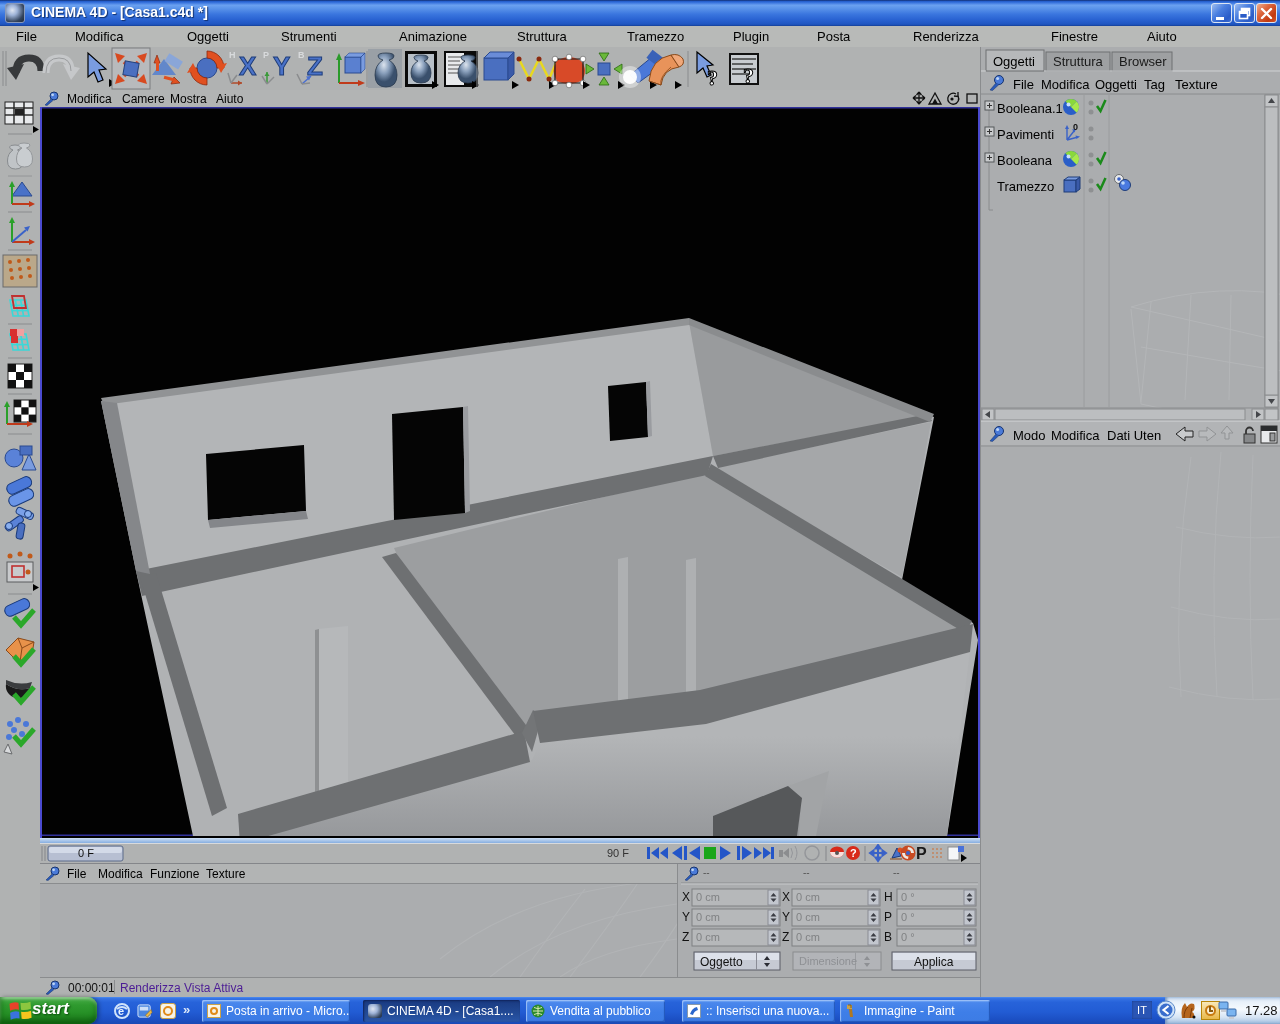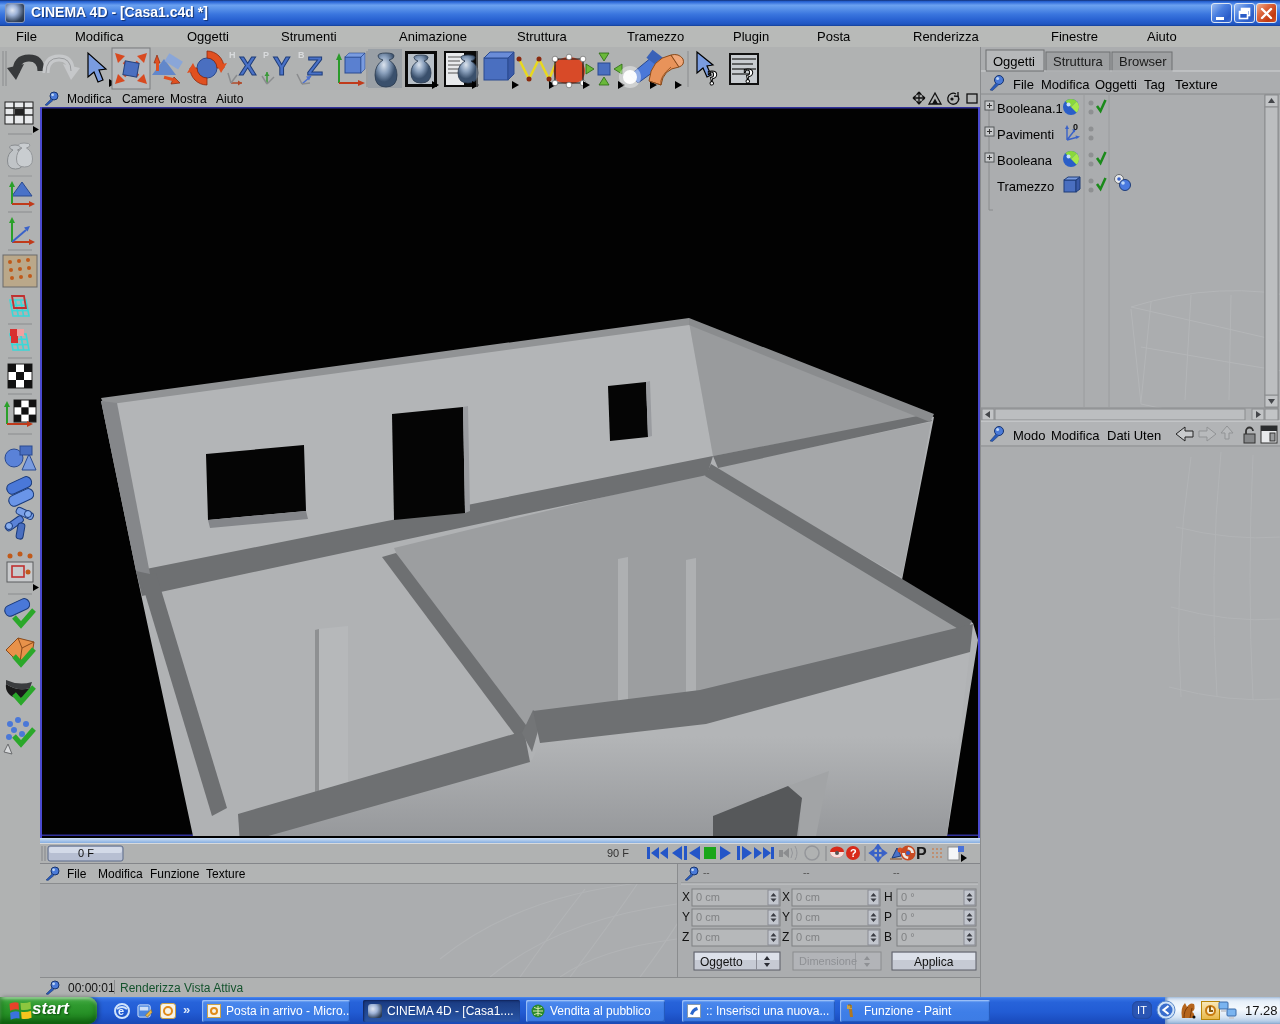--- a/index.html
+++ b/index.html
@@ -50,21 +50,21 @@
   #startbtn{left:0;top:0;width:97px;height:27px;color:#fff;
     border-radius:0 9px 9px 0;
     background:linear-gradient(180deg,#7ec97e 0%,#43a943 8%,#2f9a2f 30%,#269026 60%,#1e7e1e 85%,#156f15 100%);
     box-shadow:inset 0 -3px 6px #0d5c0d, inset 0 2px 3px #a0d8a0, 2px 0 4px rgba(0,0,0,.35);}
   #startbtn .stxt{position:absolute;left:32px;top:2px;font-size:17px;font-weight:bold;font-style:italic;text-shadow:1px 1px 2px #0a4a0a;}
   .qlicon{top:6px;width:16px;height:16px;border-radius:3px;}
   #tray{left:1165px;top:0;width:115px;height:27px;
     background:linear-gradient(180deg,#c8d8ec 0%,#e8f1fa 18%,#f6fafe 45%,#d6e4f4 75%,#a8c4e2 95%,#94b4d8 100%);
     box-shadow:inset 2px 0 3px #7898c0;}
   #tray .clock{position:absolute;left:80px;top:6px;color:#111;font-size:13px;}
-  #itbox{position:absolute;left:1132px;top:4px;width:20px;height:18px;background:#2a55b4;color:#fff;font-size:11px;text-align:center;line-height:18px;box-shadow:inset 0 0 2px #16357e;border-radius:6px;}
+  #itbox{position:absolute;left:1132px;top:4px;width:20px;height:18px;background:#2a55b4;color:#fff;font-size:11px;text-align:center;line-height:18px;box-shadow:inset 0 0 2px #16357e;}
 </style>
 </head>
 <body>
 <div class="abs" id="titlebar">
   <div class="abs ticon"></div>
   <div class="abs ttext">CINEMA 4D - [Casa1.c4d *]</div>
   <div class="abs wbtn" id="btnmin">
       <div style="position:absolute;left:4px;top:13px;width:8px;height:3px;background:#fff"></div>
     </div>
   <div class="abs wbtn" id="btnmax">
@@ -681,21 +681,21 @@
 </svg>
 </div>
 <div class="abs" id="statusbar">
   <svg class="abs" style="left:5px;top:2px" width="16" height="15" viewBox="0 0 16 15">
       <circle cx="10" cy="5" r="4" fill="#4a7ad8" stroke="#16336e"></circle>
       <circle cx="8.6" cy="3.8" r="1.4" fill="#bcd4f4"></circle>
       <path d="M7 8 L1 14 L3 14.5 L9 9.5" fill="#2a5ab8" stroke="#16336e" stroke-width=".5"></path>
     </svg>
   <span class="abs" style="left:28px;top:3px;font-size:12px;color:#111">00:00:01</span>
   <span class="abs" style="left:74px;top:2px;width:1px;height:14px;background:#8a8c8e"></span>
-  <span class="abs" style="left:80px;top:3px;font-size:12px;color:#14532d">Renderizza Vista Attiva</span>
+  <span class="abs" style="left:80px;top:3px;font-size:12px;color:#4c1d95">Renderizza Vista Attiva</span>
 </div>
 <div class="abs" id="rightpanel">
 <svg width="300" height="950" viewBox="0 0 300 950">
   <g font-family="Liberation Sans">
 
   <g stroke="#b4b6b8" fill="none" stroke-width="1">
     <path d="M150 260 q90 -28 175 -8 M150 260 q90 20 175 40 M160 300 q85 15 165 28"></path>
     <path d="M170 255 l-10 100 M210 248 l-6 105 M250 248 l-2 105 M290 252 l2 100"></path>
     <path d="M150 262 l10 95 M160 357 q80 18 160 28"></path>
   </g>
@@ -882,21 +882,21 @@
           <path d="M2 9 Q4 3 9 2 L10 5 Q6 6 5 10 Z" fill="#2a66cc"></path>
         </svg></div>
     <span class="ttxt">:: Inserisci una nuova...</span>
     </div>
   <div class="abs task" style="left:840px;width:150px">
     <svg class="ticn" viewBox="0 0 14 14">
         <rect x="2" y="1" width="5" height="4" fill="#c8a24a"></rect>
         <path d="M4 5 L5 13 L8 13 L7 5 Z" fill="#b07820"></path>
         <path d="M3 1 L6 1 L6 4" fill="none" stroke="#806020"></path>
       </svg>
-    <span class="ttxt">Funzione - Paint</span>
+    <span class="ttxt">Immagine - Paint</span>
     </div>
   <div id="itbox" class="abs">IT</div>
   <div class="abs" id="tray">
     <svg class="abs" style="left:-9px;top:3px" width="20" height="20" viewBox="0 0 20 20">
         <circle cx="10" cy="10" r="9" fill="#cfe2f8" stroke="#5a88c8"></circle>
         <circle cx="10" cy="10" r="6.5" fill="#3a6ecd"></circle>
         <path d="M12.5 6 L7.5 10 L12.5 14" stroke="#fff" stroke-width="2.2" fill="none"></path>
       </svg>
     <svg class="abs" style="left:13px;top:3px" width="20" height="20" viewBox="0 0 20 20">
         <path d="M4 18 Q2 8 7 3 L9 7 Q12 2 16 4 Q18 9 14 12 Q17 13 16 18 Z" fill="#b5651d"></path>

